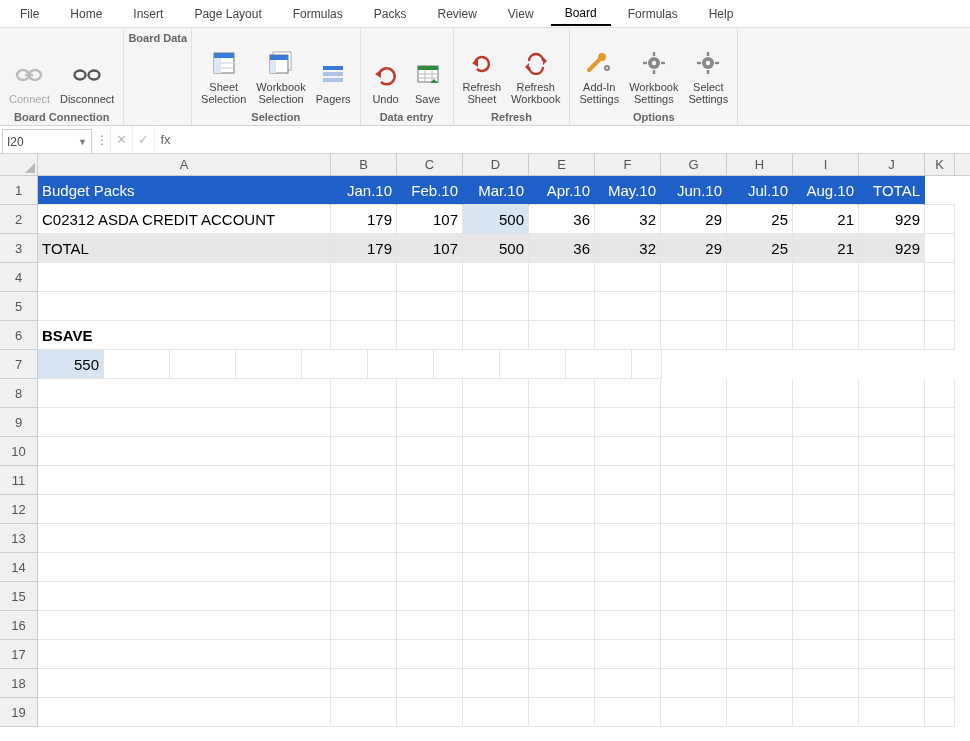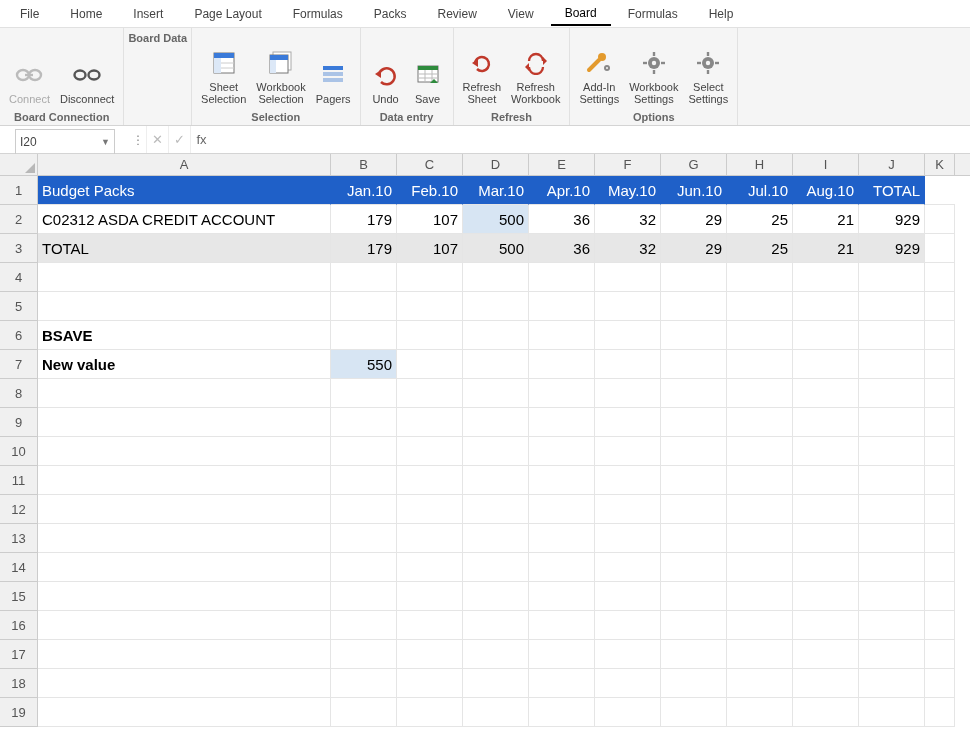--- a/index.html
+++ b/index.html
@@ -88,25 +88,25 @@
   }
   
   .formula-row {
     display: flex;
     align-items: stretch;
     height: 28px;
     background: #fff;
     border-bottom: 1px solid #d4d4d4;
   }
   .name-box {
-    width: 100px;
+    width: 90px;
     display: flex;
     align-items: center;
     border: 1px solid #ccc;
-    margin: 3px 15px;
+    margin: 3px 2px;
     padding: 12px 4px;
     font-size: 12px;
     color: #444;
     justify-content: space-between;
   }
   .name-box .tri { font-size: 9px; color: #777; }
   .dots {
     width: 16px;
     display: flex; align-items: center; justify-content: center;
     color: #888;
@@ -544,21 +544,20 @@
         <div class="cell cE"></div>
         <div class="cell cF"></div>
         <div class="cell cG"></div>
         <div class="cell cH"></div>
         <div class="cell cI"></div>
         <div class="cell cJ"></div>
         <div class="cell cK"></div>
     </div>
 
     <div class="row">
-      <div class="cell cA bold">New value</div>
       <div class="cell cB num highlight">550</div>
       <div class="cell cC"></div>
         <div class="cell cD"></div>
         <div class="cell cE"></div>
         <div class="cell cF"></div>
         <div class="cell cG"></div>
         <div class="cell cH"></div>
         <div class="cell cI"></div>
         <div class="cell cJ"></div>
         <div class="cell cK"></div>

